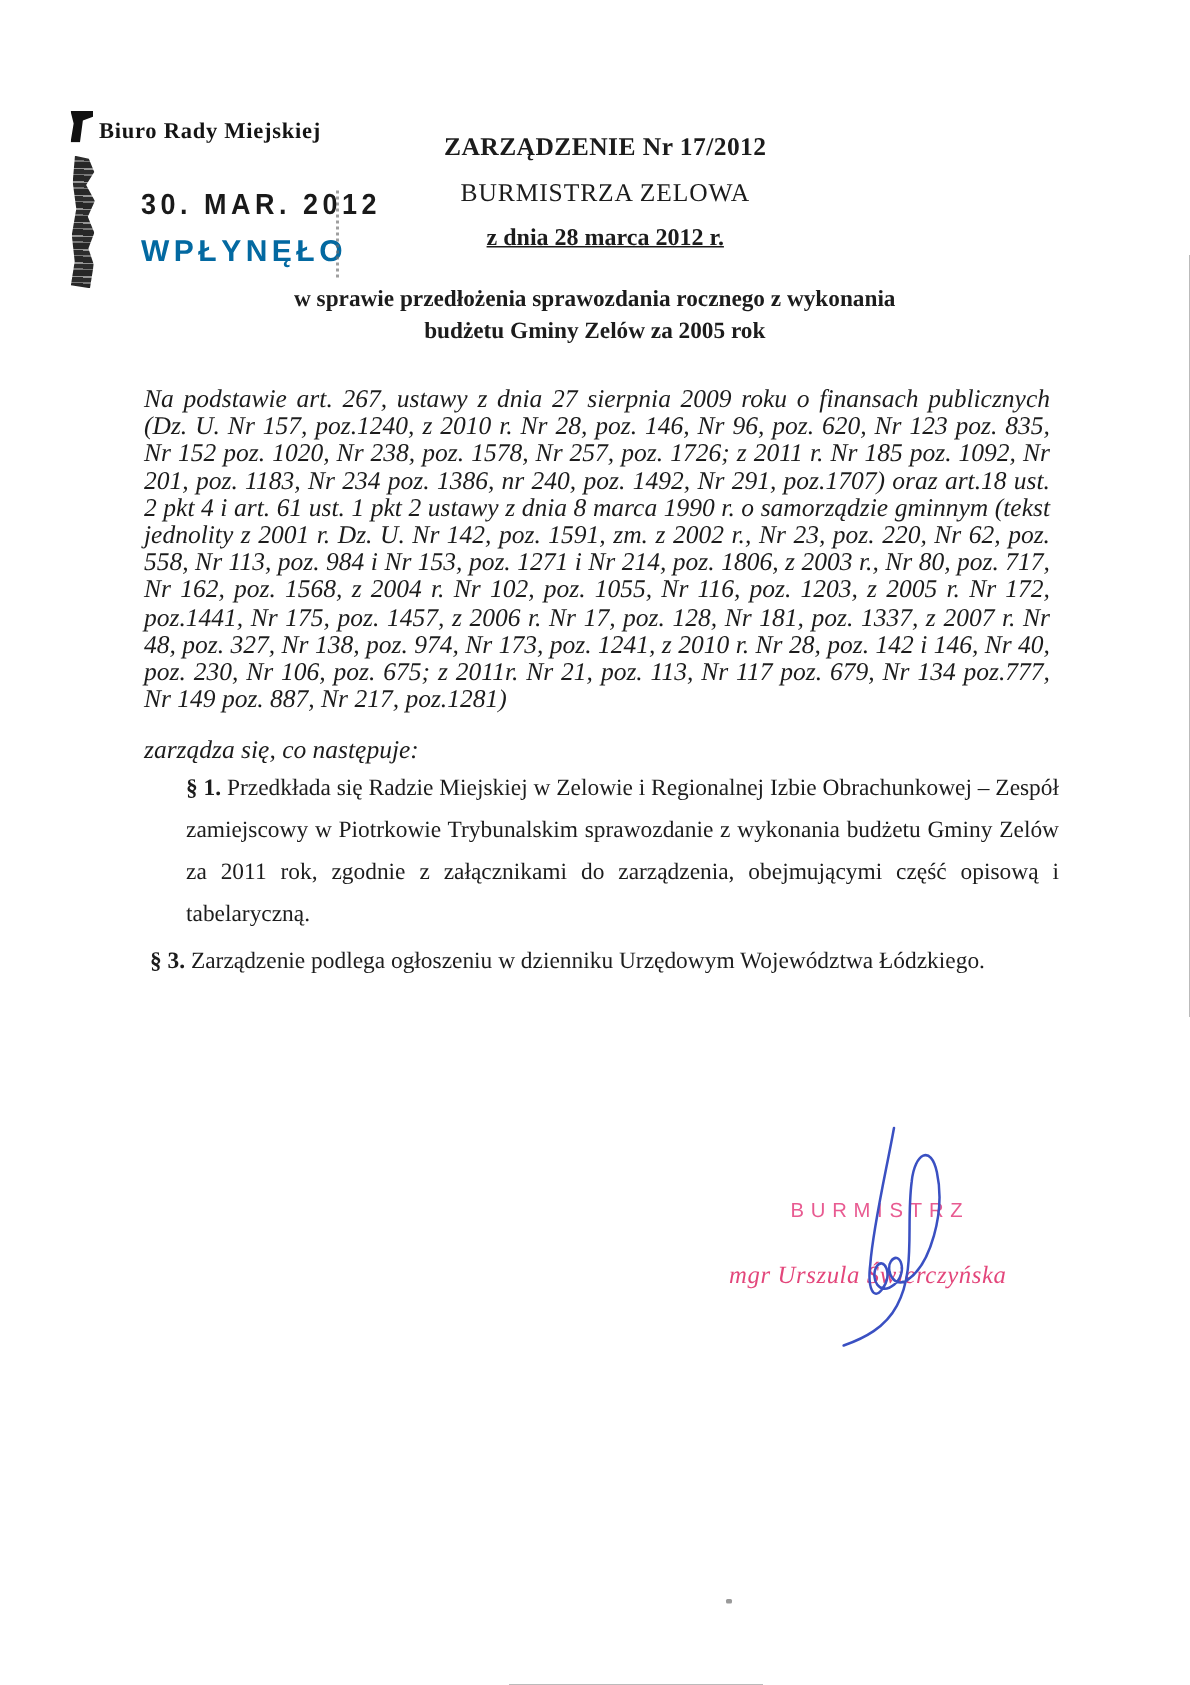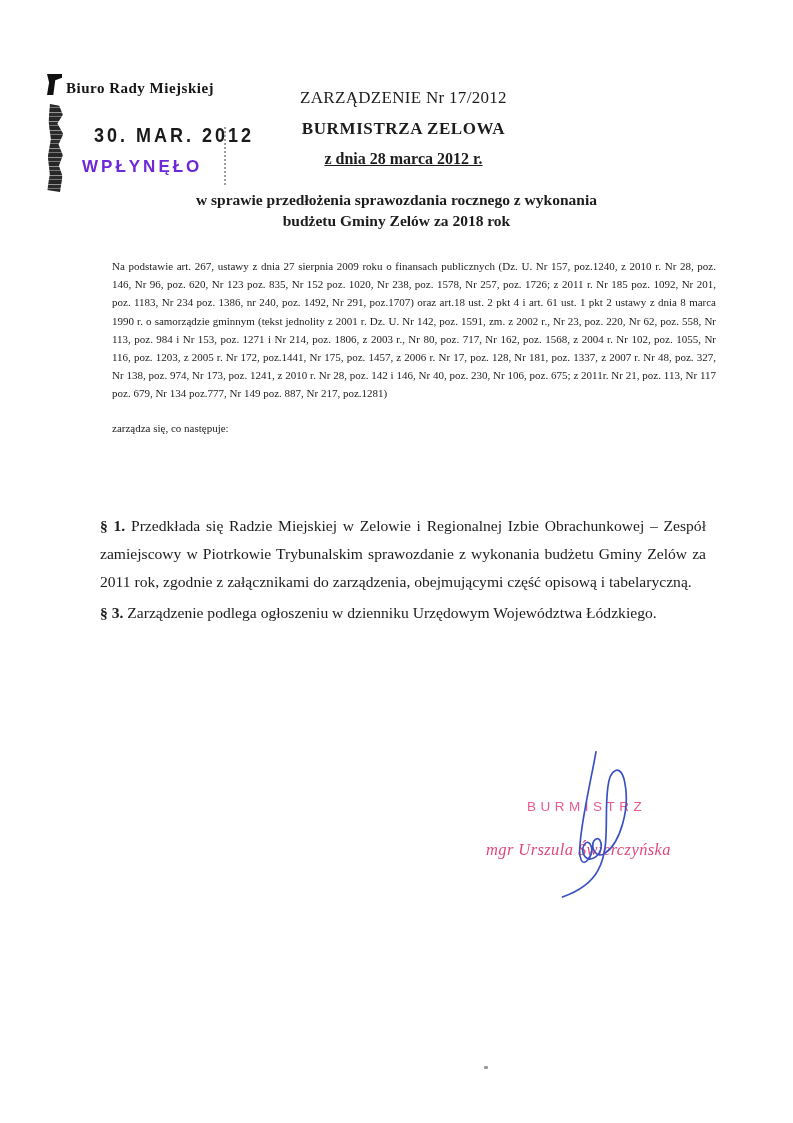--- a/index.html
+++ b/index.html
@@ -34,55 +34,55 @@
     clip-path: polygon(8% 0, 70% 2%, 95% 12%, 60% 22%, 100% 34%, 70% 46%, 100% 58%, 75% 70%, 100% 82%, 85% 100%, 0 98%, 15% 80%, 0 60%, 18% 40%, 0 20%);
     transform: rotate(1deg);
   }
   .stamp-date {
     position: absolute; left: 94px; top: 126px;
     font-family: "Liberation Sans", sans-serif;
     font-weight: bold; font-size: 18px; letter-spacing: 3px; color: #1a1a1a;
     transform: scaleY(1.08);
   }
   .stamp-received {
-    position: absolute; left: 82px; top: 157px;
+    position: absolute; left: 94px; top: 157px;
     font-family: "Liberation Sans", sans-serif;
-    font-weight: bold; font-size: 17px; letter-spacing: 3px; color: #6d28d9;
+    font-weight: bold; font-size: 20px; letter-spacing: 3px; color: #0369a1;
   }
   .stamp-dots {
     position: absolute; left: 224px; top: 127px;
     width: 2px; height: 58px;
     border-left: 2px dotted #6d6d6d; opacity: 0.65;
   }
   
   .header-block {
     position: absolute; left: 0; top: 88px; width: 100%;
     text-align: center; padding-left: 14px;
   }
-  .header-title { font-weight: normal; font-size: 17px; letter-spacing: 0.3px; }
-  .header-issuer { font-weight: bold; font-size: 17px; margin-top: 11px; letter-spacing: 0.6px; }
+  .header-title { font-weight: bold; font-size: 17px; letter-spacing: 0.3px; }
+  .header-issuer { font-weight: normal; font-size: 17px; margin-top: 11px; letter-spacing: 0.6px; }
   .header-dateline { font-weight: bold; font-size: 16px; margin-top: 11px; text-decoration: underline; }
   .subject-block {
     position: absolute; left: 0; top: 189px; width: 100%;
     text-align: center; 
     font-weight: bold; font-size: 15.5px; line-height: 21px;
   }
   
   .body-block {
-    position: absolute; left: 112px; top: 257px; width: 604px;
-    font-size: 11px; line-height: 18.2px;
+    position: absolute; left: 96px; top: 257px; width: 604px;
+    font-size: 17px; line-height: 18.2px; font-style: italic;
   }
   .legal-basis { text-align: justify; }
   .ordains { margin-top: 16px; }
   .sections-block {
     position: absolute; left: 100px; top: 512px; width: 606px;
     font-size: 15.6px;
   }
   .section { line-height: 28px; margin-bottom: 3px; }
-  .section.justified { text-align: justify; }
+  .section.justified { text-align: justify; margin-left: 24px; }
   .section-number { font-weight: bold; }
   
   .sig-scribble { position: absolute; left: 536px; top: 748px; width: 118px; height: 150px; }
   .sig-title {
     position: absolute; left: 527px; top: 799px;
     font-family: "Liberation Sans", sans-serif;
     font-size: 13.5px; letter-spacing: 4.5px; color: #e64a86; opacity: 0.9;
   }
   .sig-name {
     position: absolute; left: 486px; top: 840px;
@@ -106,21 +106,21 @@
   <div class="stamp-received">WPŁYNĘŁO</div>
   <div class="stamp-dots"></div>
 
   <div class="header-block">
     <div class="header-title">ZARZĄDZENIE Nr 17/2012</div>
     <div class="header-issuer">BURMISTRZA ZELOWA</div>
     <div class="header-dateline">z dnia 28 marca 2012 r.</div>
   </div>
   <div class="subject-block">
     <div>w sprawie przedłożenia sprawozdania rocznego z wykonania</div>
-    <div>budżetu Gminy Zelów za 2018 rok</div>
+    <div>budżetu Gminy Zelów za 2005 rok</div>
   </div>
 
   <div class="body-block">
     <div class="legal-basis">Na podstawie art. 267, ustawy z dnia 27 sierpnia 2009 roku o finansach publicznych (Dz. U. Nr 157, poz.1240, z 2010 r. Nr 28, poz. 146, Nr 96, poz. 620, Nr 123 poz. 835, Nr 152 poz. 1020, Nr 238, poz. 1578, Nr 257, poz. 1726; z 2011 r. Nr 185 poz. 1092, Nr 201, poz. 1183, Nr 234 poz. 1386, nr 240, poz. 1492, Nr 291, poz.1707) oraz art.18 ust. 2 pkt 4 i art. 61 ust. 1 pkt 2 ustawy z dnia 8 marca 1990 r. o samorządzie gminnym (tekst jednolity z 2001 r. Dz. U. Nr 142, poz. 1591, zm. z 2002 r., Nr 23, poz. 220, Nr 62, poz. 558, Nr 113, poz. 984 i Nr 153, poz. 1271 i Nr 214, poz. 1806, z 2003 r., Nr 80, poz. 717, Nr 162, poz. 1568, z 2004 r. Nr 102, poz. 1055, Nr 116, poz. 1203, z 2005 r. Nr 172, poz.1441, Nr 175, poz. 1457, z 2006 r. Nr 17, poz. 128, Nr 181, poz. 1337, z 2007 r. Nr 48, poz. 327, Nr 138, poz. 974, Nr 173, poz. 1241, z 2010 r. Nr 28, poz. 142 i 146, Nr 40, poz. 230, Nr 106, poz. 675; z 2011r. Nr 21, poz. 113, Nr 117 poz. 679, Nr 134 poz.777, Nr 149 poz. 887, Nr 217, poz.1281)</div>
     <div class="ordains">zarządza się, co następuje:</div>
   </div>
 
   <div class="sections-block">
     <div class="section justified">
       <span class="section-number">§ 1.</span>

